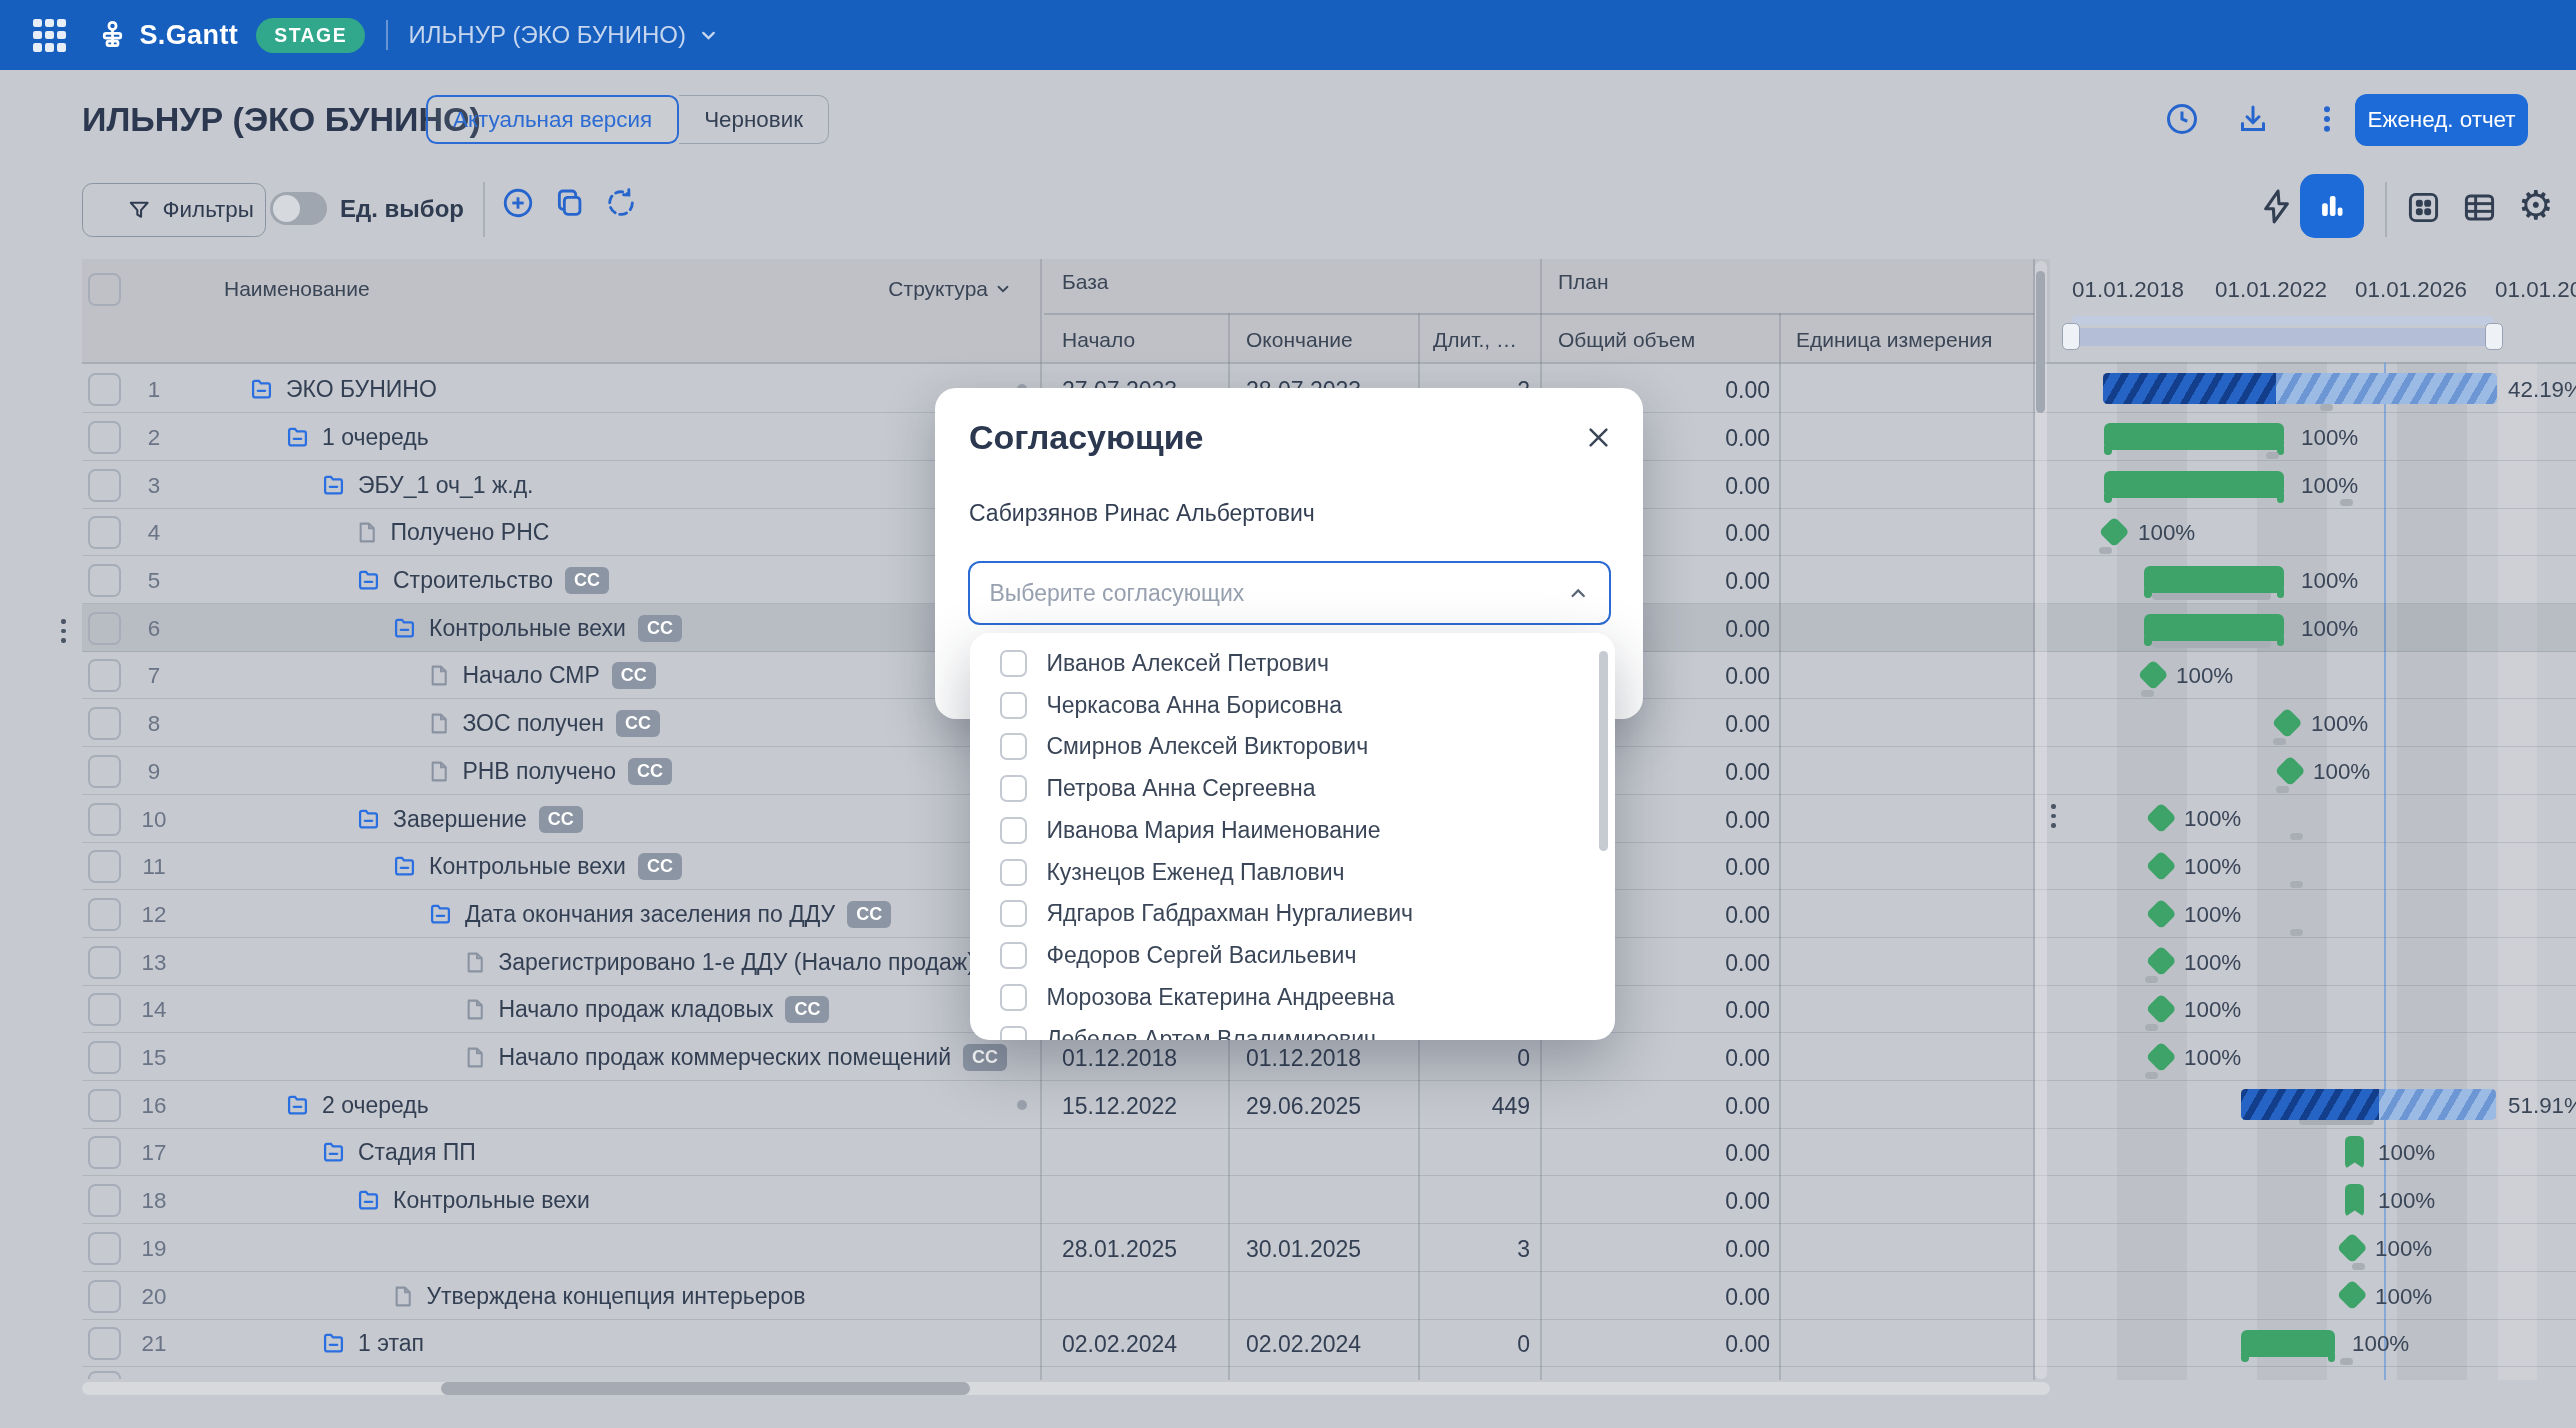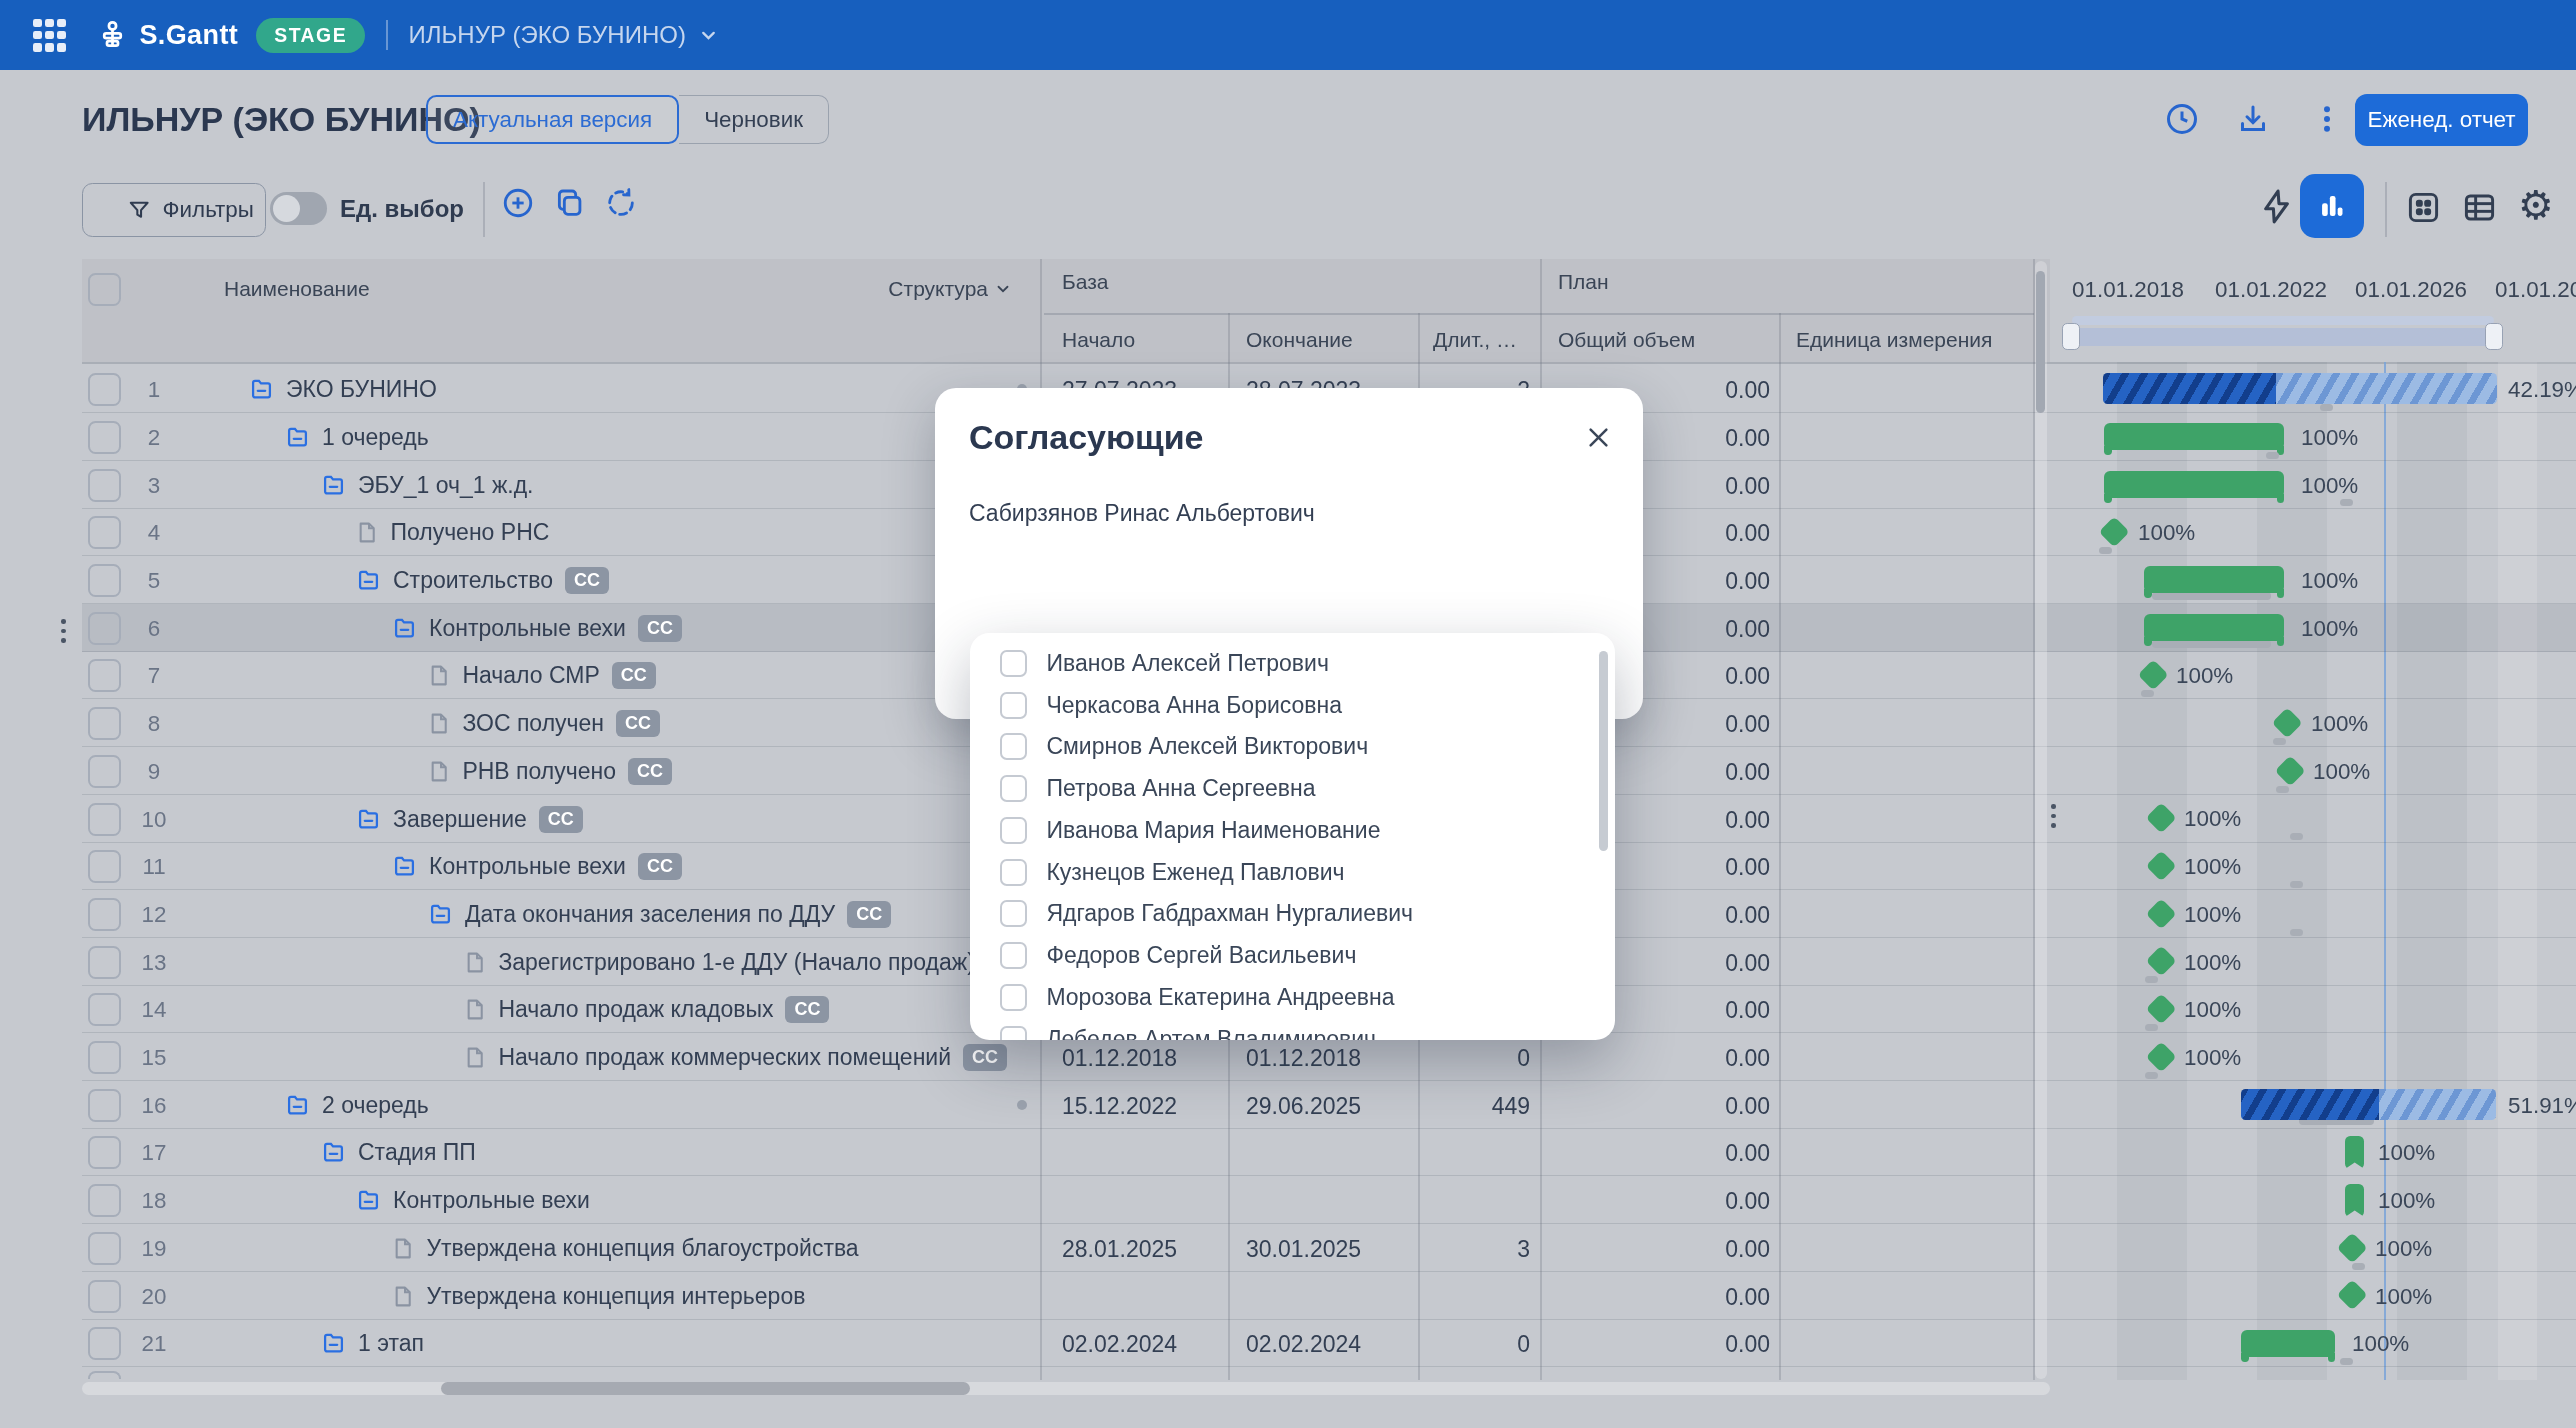--- a/index.html
+++ b/index.html
@@ -605,29 +605,20 @@
       </div>
       <div class="dcell" style="left: 980px;"></div>
       <div class="dcell" style="left: 1164px;"></div>
       <div class="dcell" style="left: 1254px; width: 194px; text-align: right; padding-right: 18px;"></div>
       <div class="dcell" style="left: 1458px; width: 230px; text-align: right; padding-right: 15px;">0.00</div>
       <div class="dcell" style="left: 1714px;"></div>
     </div>
     <div class="row" style="top: 1224px;">
       <div class="cbx" style="left: 6px; top: 7.5px;"></div>
       <div class="num">19</div>
-      <div class="tree" style="left: 310px;">
-        <span>
-          <svg width="22.4" height="25" viewBox="0 0 24 24">
-            <path d="M5 2.5h9l5 5V21.5H5z" fill="none" stroke="#8A93A2" stroke-width="2.2" stroke-linejoin="round"></path>
-            <path d="M14 2.5v5h5" fill="none" stroke="#8A93A2" stroke-width="2.2"></path>
-          </svg>
-        </span>
-        <span class="rowlabel">Утверждена концепция благоустройства</span>
-      </div>
       <div class="dcell" style="left: 980px;">28.01.2025</div>
       <div class="dcell" style="left: 1164px;">30.01.2025</div>
       <div class="dcell" style="left: 1254px; width: 194px; text-align: right; padding-right: 18px;">3</div>
       <div class="dcell" style="left: 1458px; width: 230px; text-align: right; padding-right: 15px;">0.00</div>
       <div class="dcell" style="left: 1714px;"></div>
     </div>
     <div class="row" style="top: 1272px;">
       <div class="cbx" style="left: 6px; top: 7.5px;"></div>
       <div class="num">20</div>
       <div class="tree" style="left: 310px;">
@@ -747,20 +738,26 @@
 
 <div class="modal">
   <div class="mtitle">Согласующие</div>
   <div class="mclose">
     <svg width="27" height="27" viewBox="0 0 24 24" fill="none" stroke="#3A4658" stroke-width="2.2" stroke-linecap="round">
         <line x1="5" y1="5" x2="19" y2="19"></line>
         <line x1="19" y1="5" x2="5" y2="19"></line>
       </svg>
   </div>
   <div class="mowner">Сабирзянов Ринас Альбертович</div>
+  <div class="mselect">
+    <span class="mplaceholder">Выберите согласующих</span>
+    <svg width="22.4" height="22.4" viewBox="0 0 24 24" fill="none" stroke="#5A6575" stroke-width="2.4" stroke-linecap="round">
+        <polyline points="6,15 12,9 18,15"></polyline>
+      </svg>
+  </div>
 </div>
 <div class="dropdown">
   <div id="opts">
       <div class="opt" style="top: 9px;">
         <span class="optcb"></span>
         <span class="optlabel">Иванов Алексей Петрович</span>
       </div>
       <div class="opt" style="top: 51px;">
         <span class="optcb"></span>
         <span class="optlabel">Черкасова Анна Борисовна</span>

